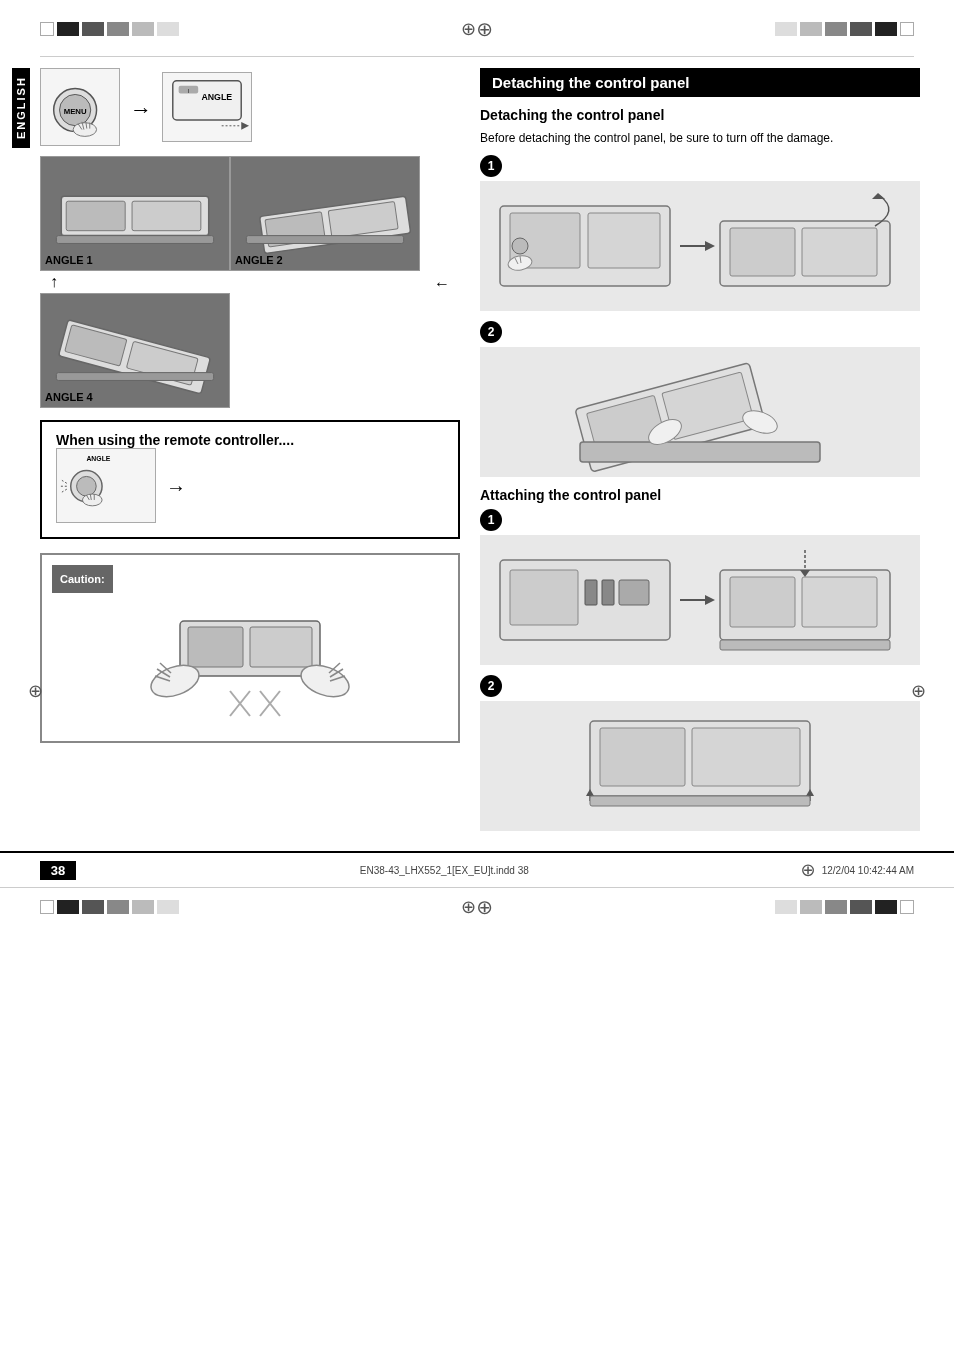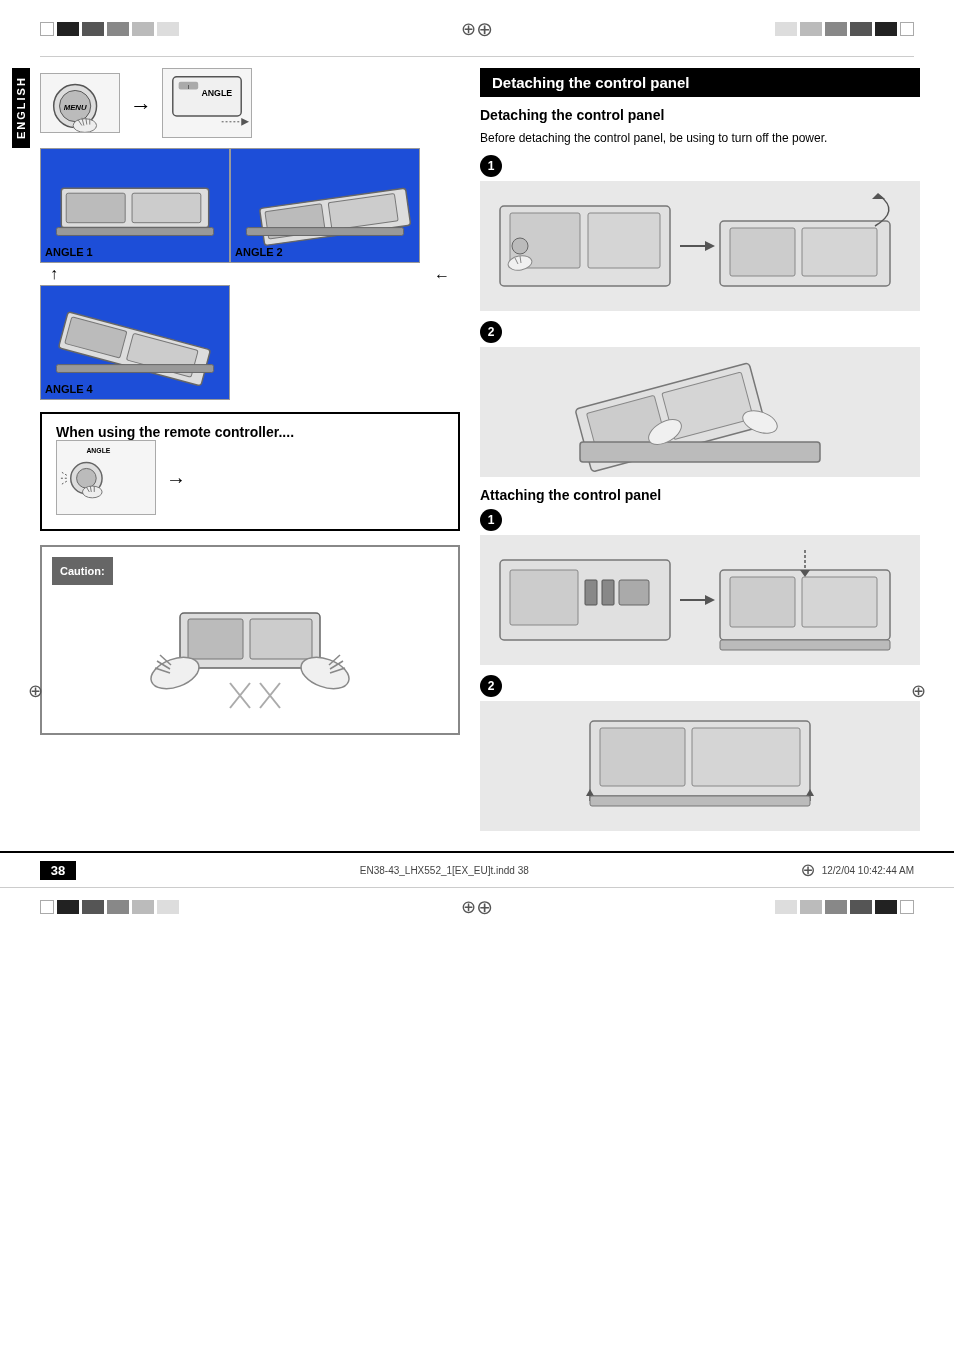--- a/index.html
+++ b/index.html
@@ -114,21 +114,21 @@
     }
     .angle-cell {
       border: 1px solid #999;
       width: 190px;
       height: 115px;
       position: relative;
       display: flex;
       align-items: flex-end;
       justify-content: flex-start;
       padding: 4px;
-      background: #1d4ed8;
+      background: #737373;
     }
     .angle-cell svg {
       position: absolute;
       top: 0; left: 0;
       width: 100%; height: 100%;
     }
     .angle-label {
       font-size: 11px;
       font-weight: bold;
       position: relative;
@@ -271,21 +271,21 @@
 
 <div class="main-content">
 
   <div class="left-col" style="position:relative;">
 
     <div class="english-label">ENGLISH</div>
 
 
     <div style="display:flex;align-items:center;gap:10px;margin-bottom:10px;">
 
-      <div class="illus-box" style="width:80px;height:60px;font-style:italic;">
+      <div class="illus-box" style="width:80px;height:78px;">
         <svg viewBox="0 0 80 70" xmlns="http://www.w3.org/2000/svg">
 
           <circle cx="35" cy="38" r="22" fill="#ddd" stroke="#555" stroke-width="1.5"></circle>
           <circle cx="35" cy="38" r="16" fill="#bbb" stroke="#555" stroke-width="1"></circle>
           <text x="35" y="42" text-anchor="middle" font-size="8" font-weight="bold" fill="#000">MENU</text>
 
           <ellipse cx="45" cy="58" rx="12" ry="7" fill="#eee" stroke="#777" stroke-width="1"></ellipse>
           <line x1="38" y1="52" x2="42" y2="58" stroke="#777" stroke-width="1"></line>
           <line x1="42" y1="50" x2="44" y2="58" stroke="#777" stroke-width="1"></line>
           <line x1="46" y1="50" x2="47" y2="57" stroke="#777" stroke-width="1"></line>
@@ -415,21 +415,21 @@
     </div>
 
   </div>
 
   <div class="right-col">
 
     <div class="section-header-right">Detaching the control panel</div>
 
 
     <div class="subsection-title">Detaching the control panel</div>
-    <p class="body-text">Before detaching the control panel, be using to turn off the power.</p>
+    <p class="body-text">Before detaching the control panel, be sure to turn off the damage.</p>
 
     <div>
       <div class="step-circle">1</div>
       <div class="step-image-box">
         <svg viewBox="0 0 440 130" width="440" height="130" xmlns="http://www.w3.org/2000/svg">
 
           <rect x="20" y="25" width="170" height="80" rx="4" fill="#e0e0e0" stroke="#777" stroke-width="1.5"></rect>
           <rect x="30" y="32" width="70" height="55" rx="2" fill="#ccc" stroke="#888" stroke-width="1"></rect>
           <rect x="108" y="32" width="72" height="55" rx="2" fill="#d5d5d5" stroke="#888" stroke-width="1"></rect>
 

